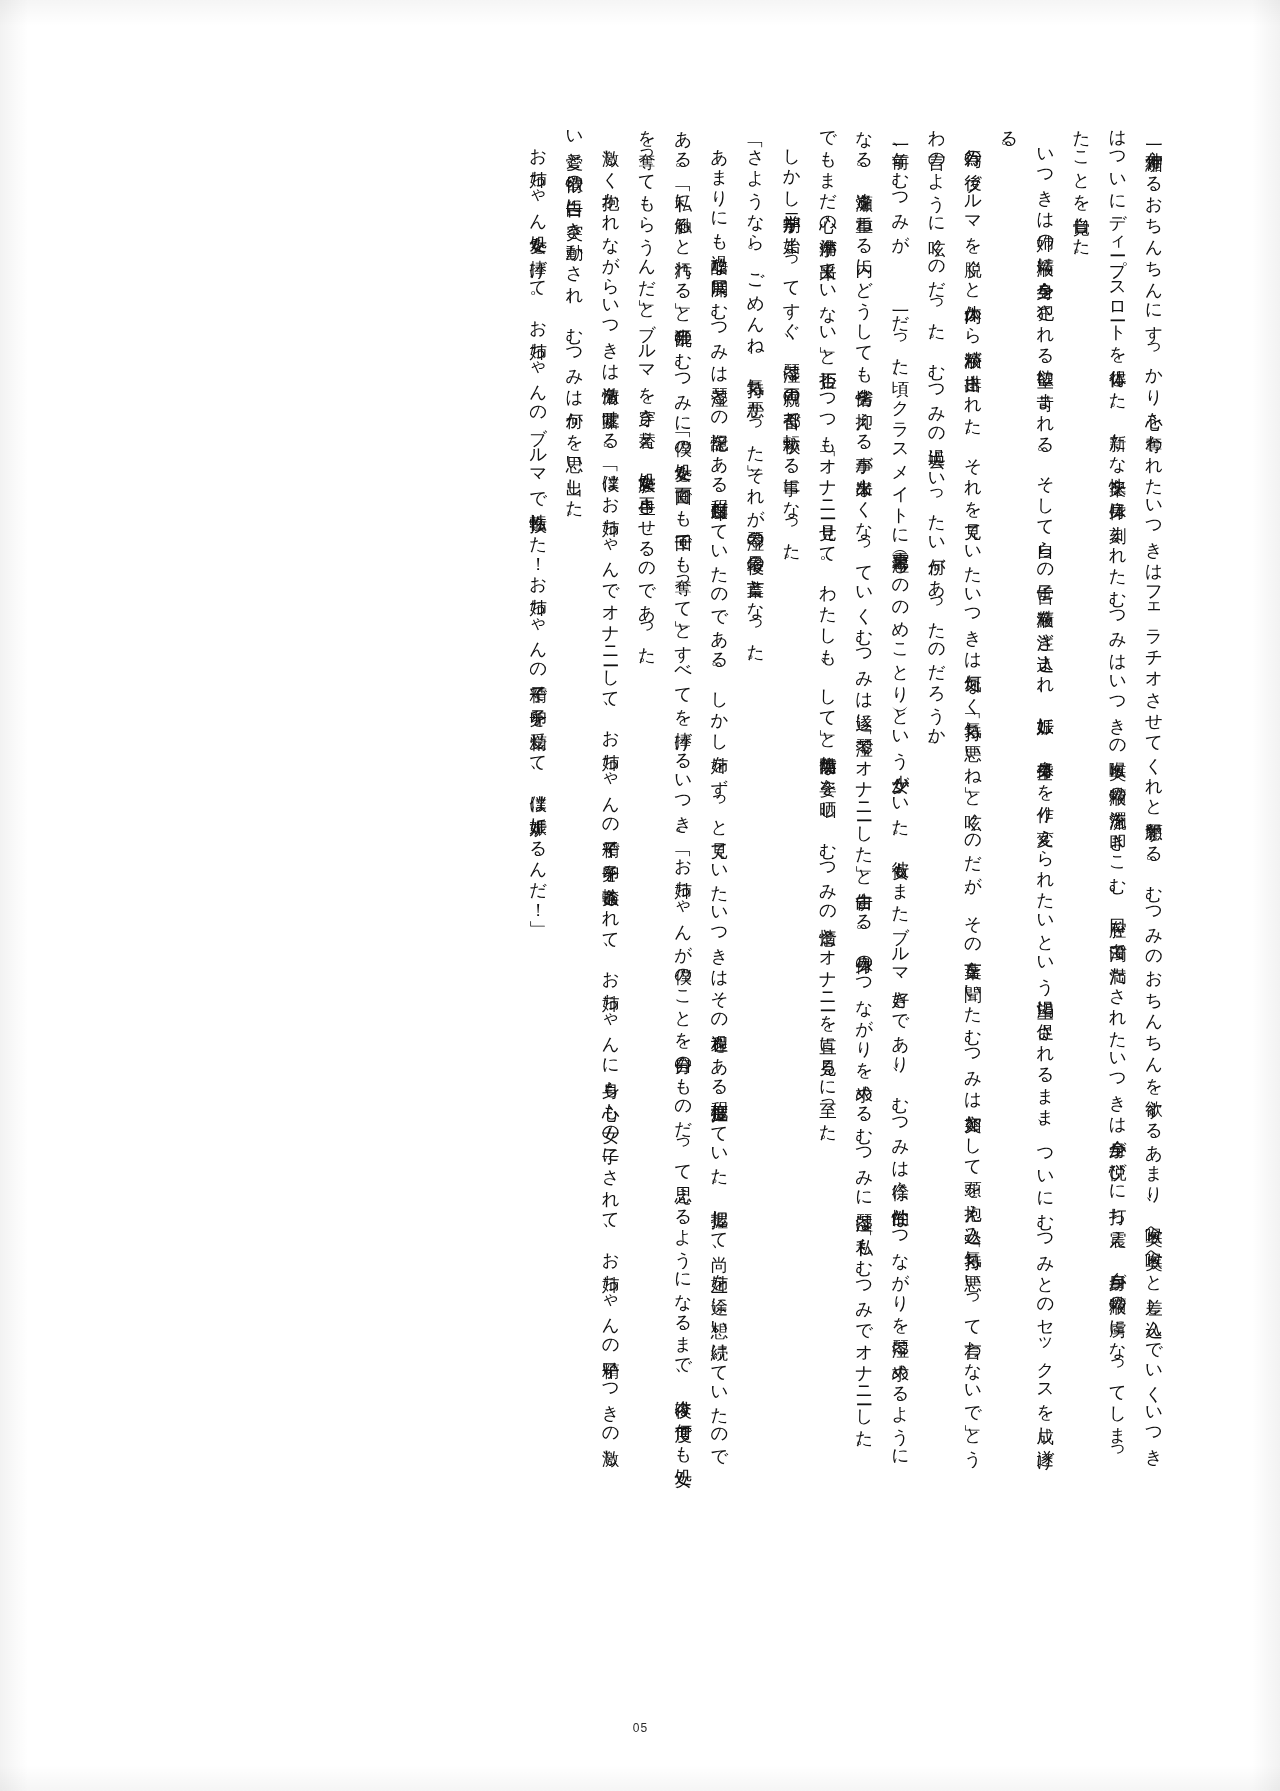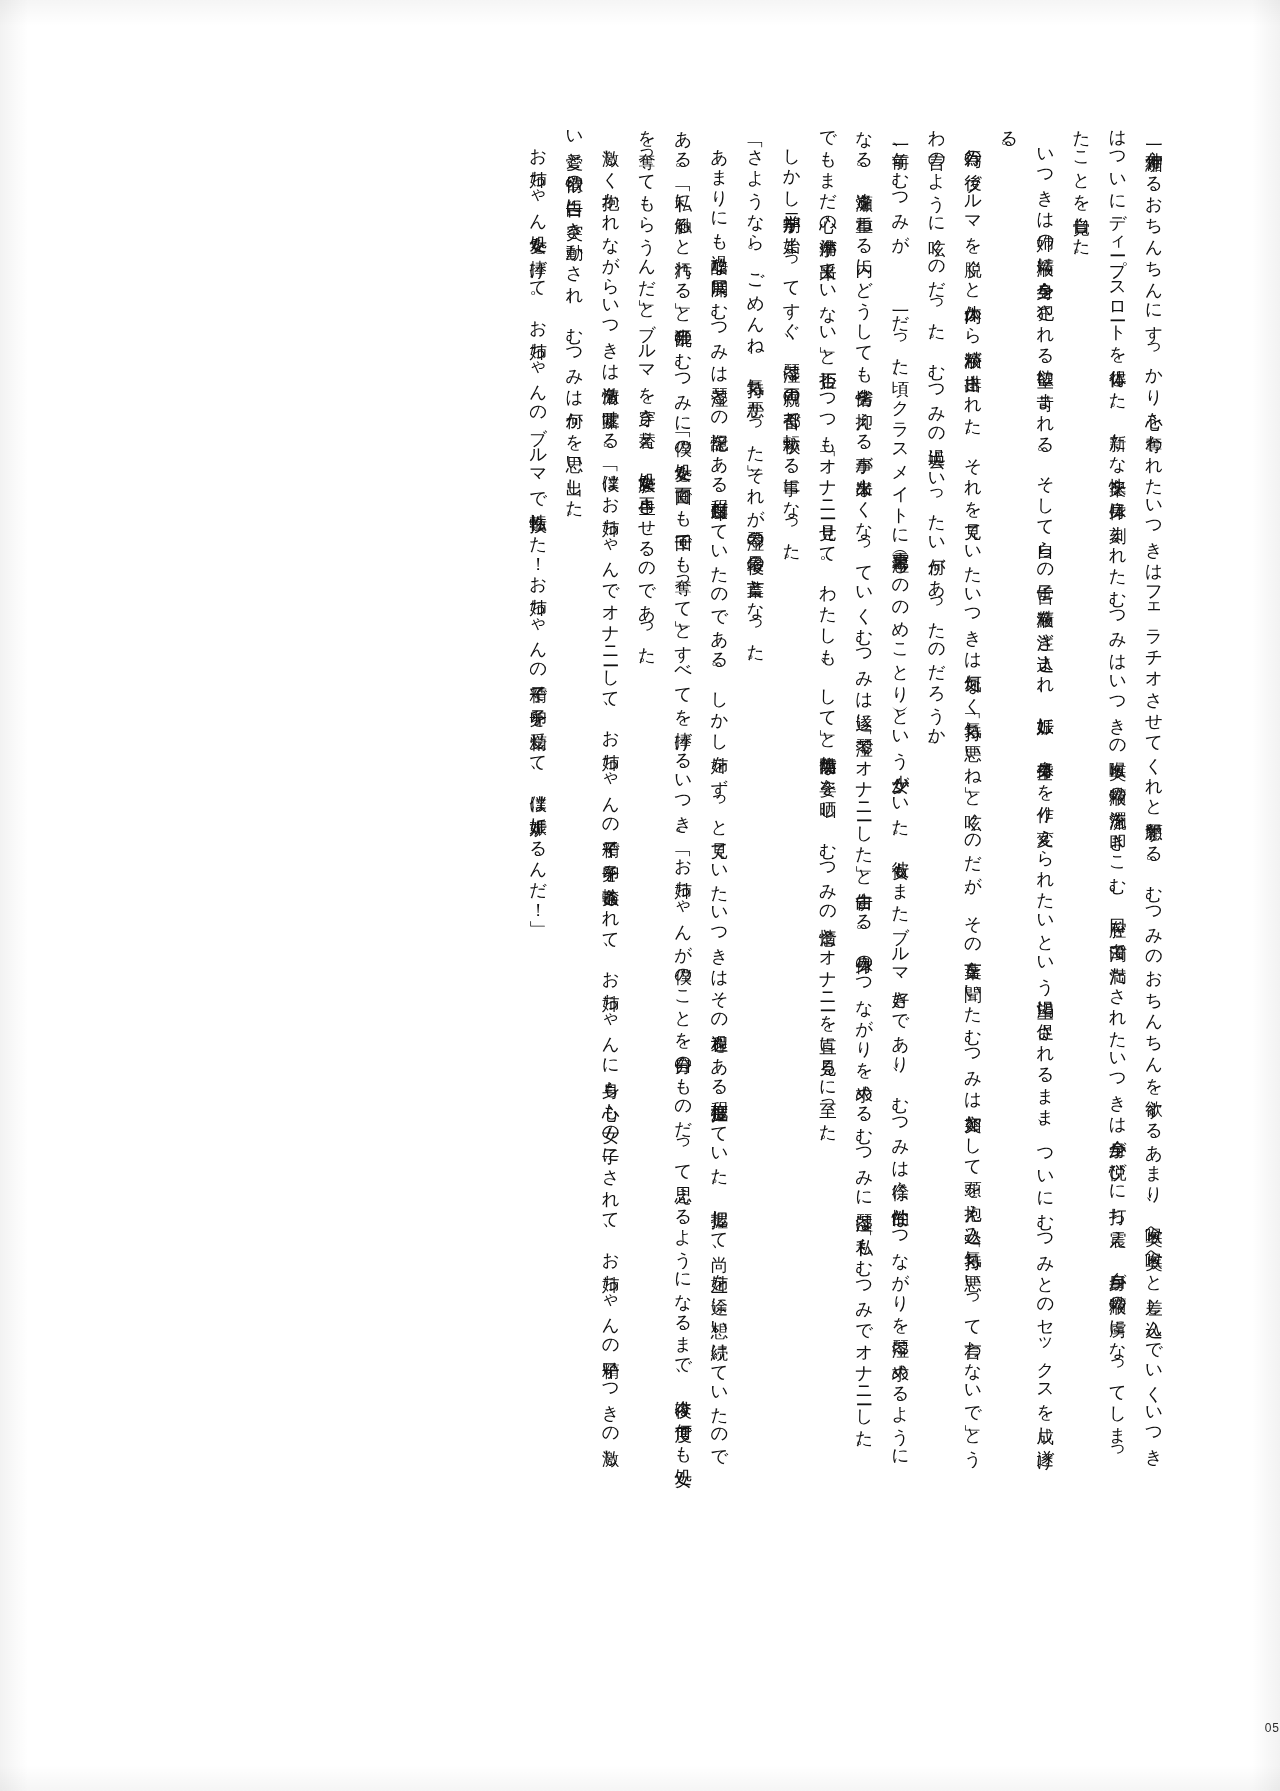--- a/index.html
+++ b/index.html
@@ -48,21 +48,21 @@
     margin: 0;
     padding: 0;
     text-indent: 1em;
     font-weight: 400;
   }
   .page-number {
     position: absolute;
     left: 1px;
     right: 0;
     bottom: 56px;
-    text-align: right;
+    text-align: center;
     font-family: "Liberation Sans", sans-serif;
     font-size: 12px;
     letter-spacing: 1px;
     color: #2b2b2b;
   }
 </style>
 </head>
 <body>
 
 <div class="page">

